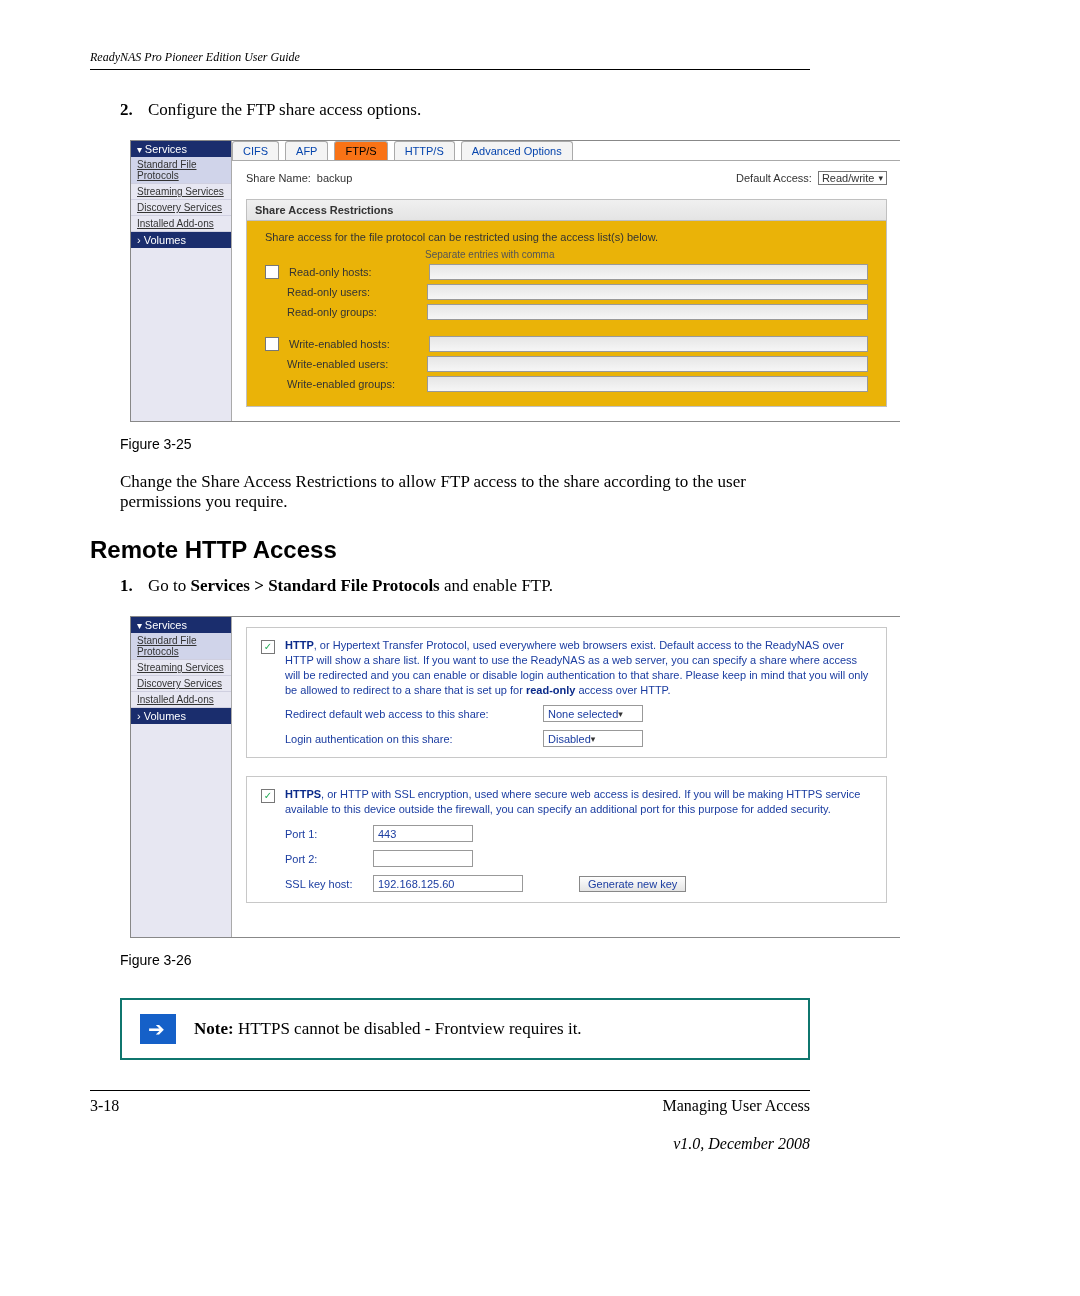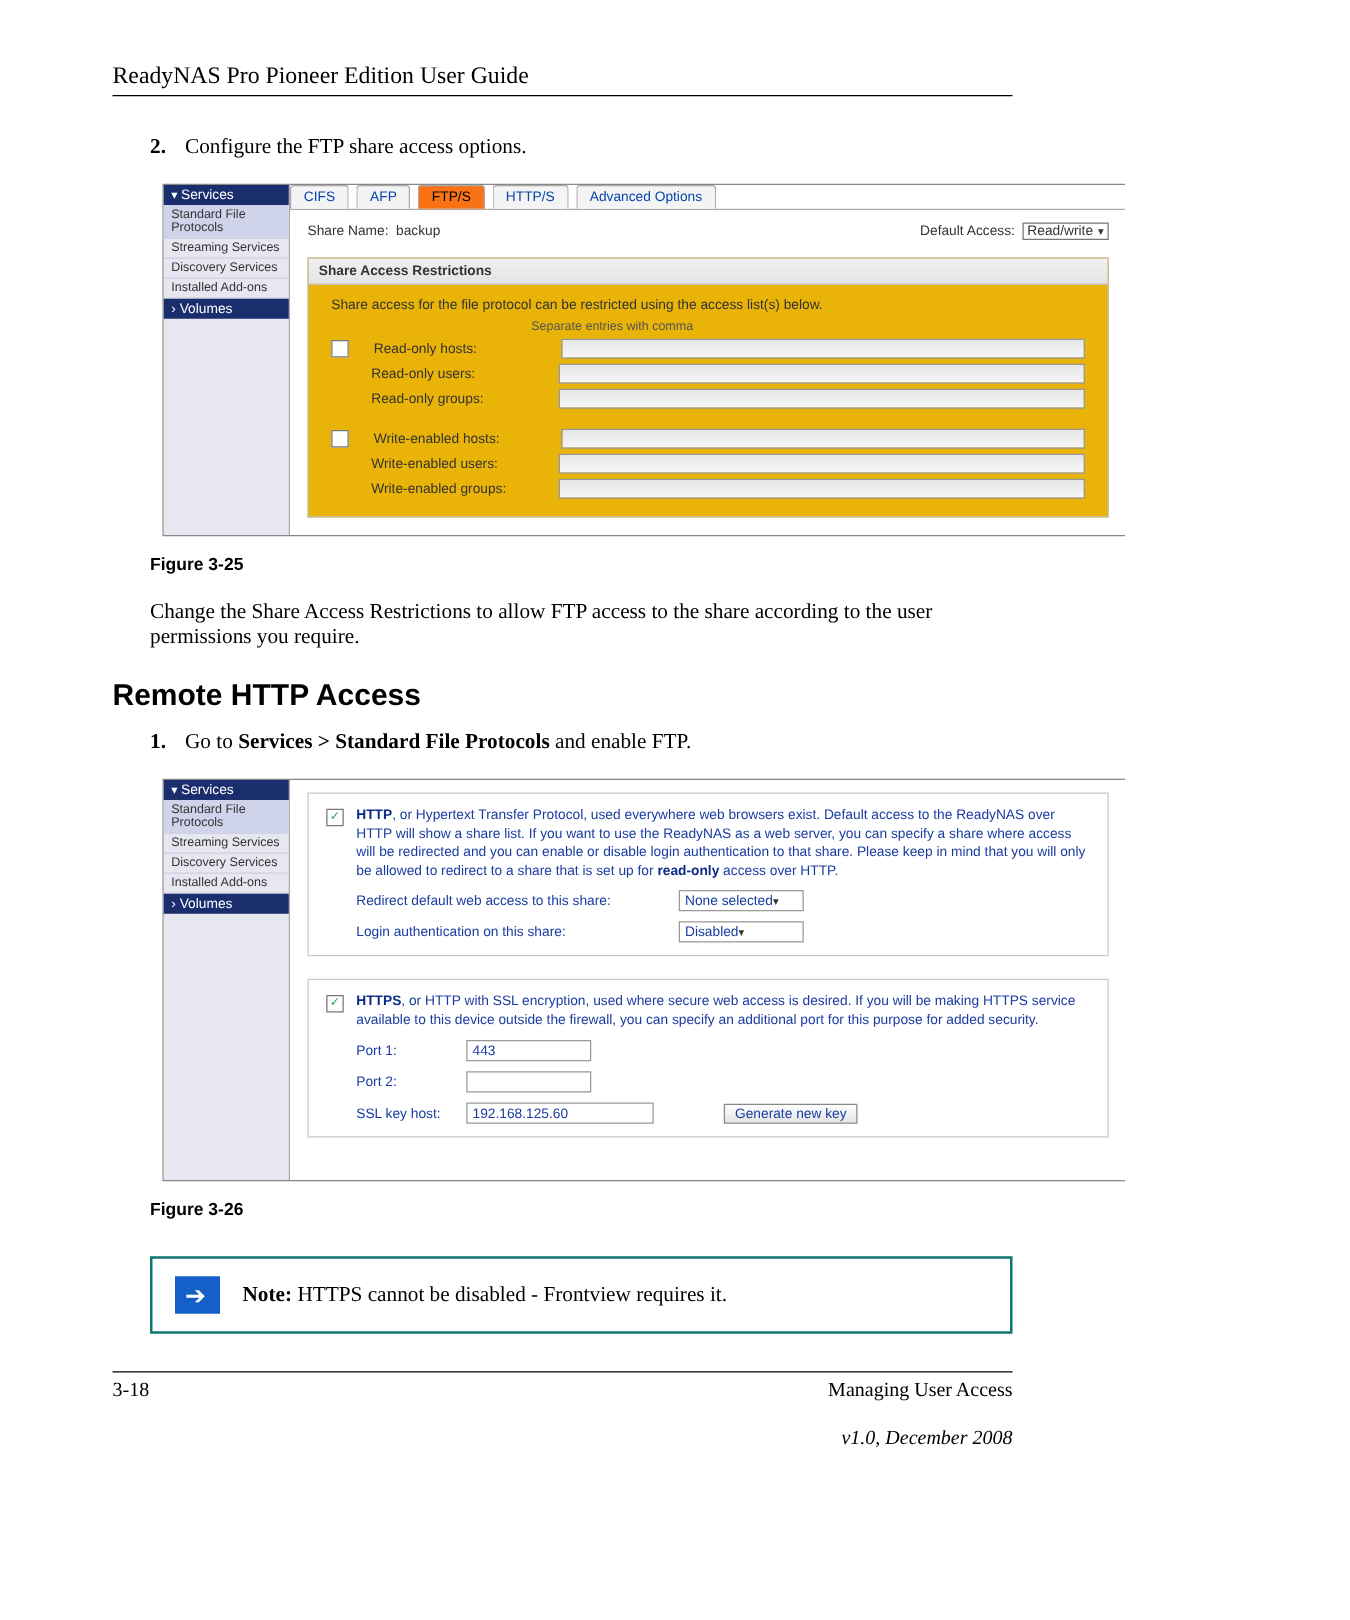--- a/index.html
+++ b/index.html
@@ -6,21 +6,22 @@
     font-family: "Times New Roman", Times, serif;
     font-size: 17px;
     color: #000;
     background: #fff;
     margin: 0;
     padding: 50px 90px 40px 90px;
     width: 900px;
     box-sizing: border-box;
   }
   .header-title {
-    font-size: 19px;
+    font-style: italic;
+    font-size: 12px;
     margin-bottom: 4px;
   }
   hr.thin {
     border: none;
     border-top: 1px solid #000;
     margin: 0 0 30px 0;
   }
   hr.footer-rule {
     border: none;
     border-top: 1px solid #000;
@@ -33,21 +34,21 @@
   .num-item .num {
     font-weight: bold;
     width: 28px;
     flex-shrink: 0;
   }
   .body-para {
     margin: 20px 0 24px 30px;
   }
   .fig-caption {
     font-family: Arial, Helvetica, sans-serif;
-    font-weight: bold;
+    font-weight: normal;
     font-size: 14px;
     margin: 14px 0 0 30px;
   }
   h2.section {
     font-family: Arial, Helvetica, sans-serif;
     font-size: 24px;
     font-weight: bold;
     margin: 24px 0 12px 0;
   }
 
@@ -76,20 +77,21 @@
   .s1-side-hdr::before {
     content: "▾ ";
     font-size: 10px;
   }
   .s1-side-item {
     padding: 2px 6px;
     border-bottom: 1px solid #cfcfe0;
     font-size: 10px;
     color: #333;
     cursor: pointer;
+    text-decoration: underline;
   }
   .s1-side-item.active {
     background: #d0d4ea;
   }
   .s1-side-sub {
     background: #1a2d6d;
     color: #fff;
     padding: 2px 6px;
     font-size: 11px;
   }
@@ -157,21 +159,21 @@
     padding: 10px 18px;
   }
   .s1-hint {
     font-size: 10px;
     color: #555;
     margin: 6px 0 2px 160px;
   }
   .s1-fieldrow {
     display: flex;
     align-items: center;
-    gap: 20px;
+    gap: 10px;
     margin: 4px 0;
   }
   .s1-cb {
     width: 12px; height:12px;
     border:1px solid #777;
     background:#fff;
   }
   .s1-flabel {
     width: 130px;
     font-size: 11px;

